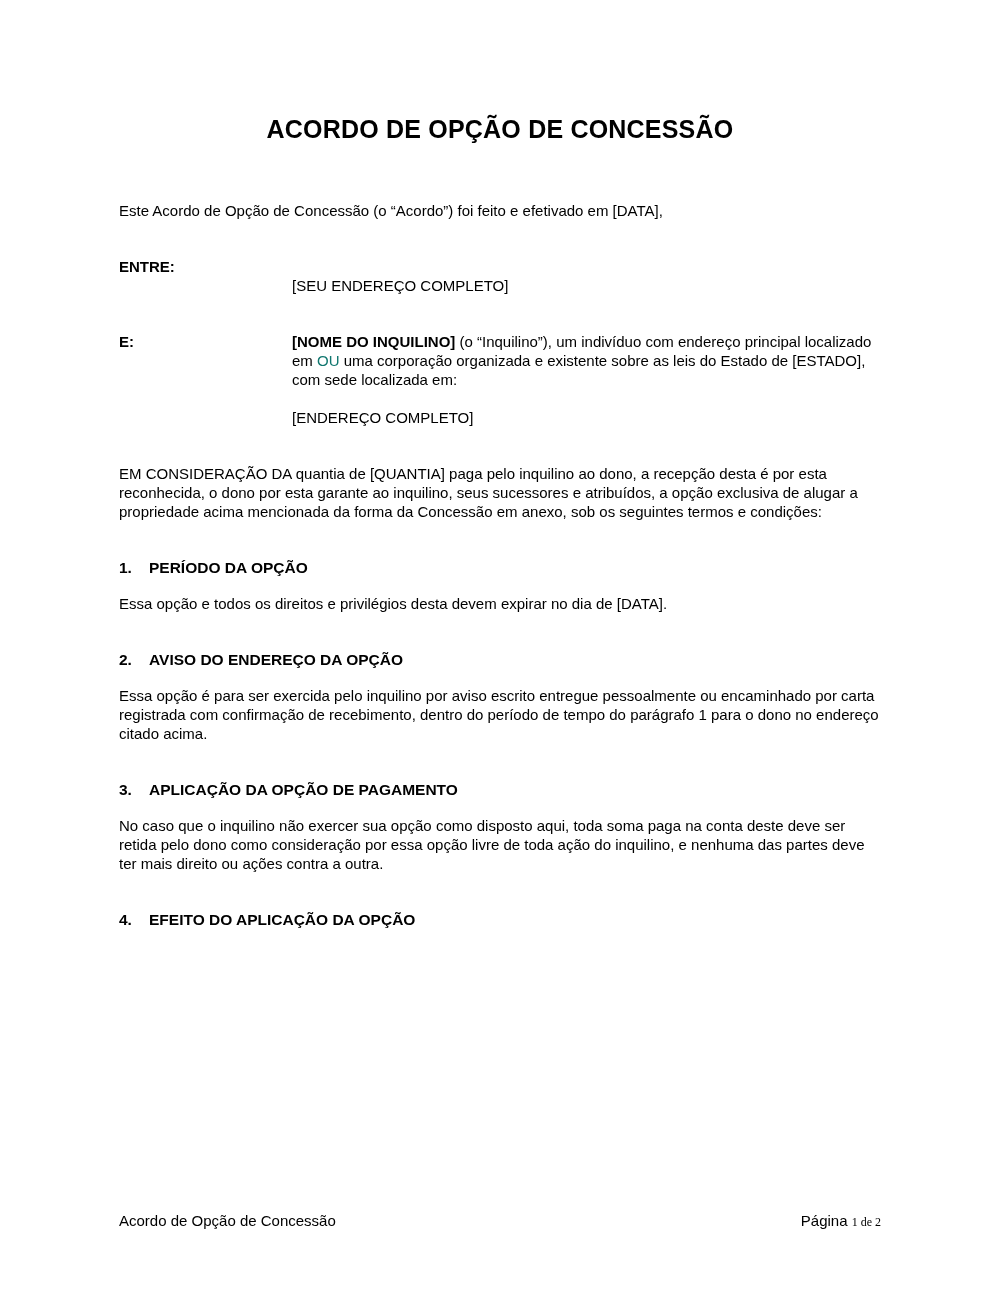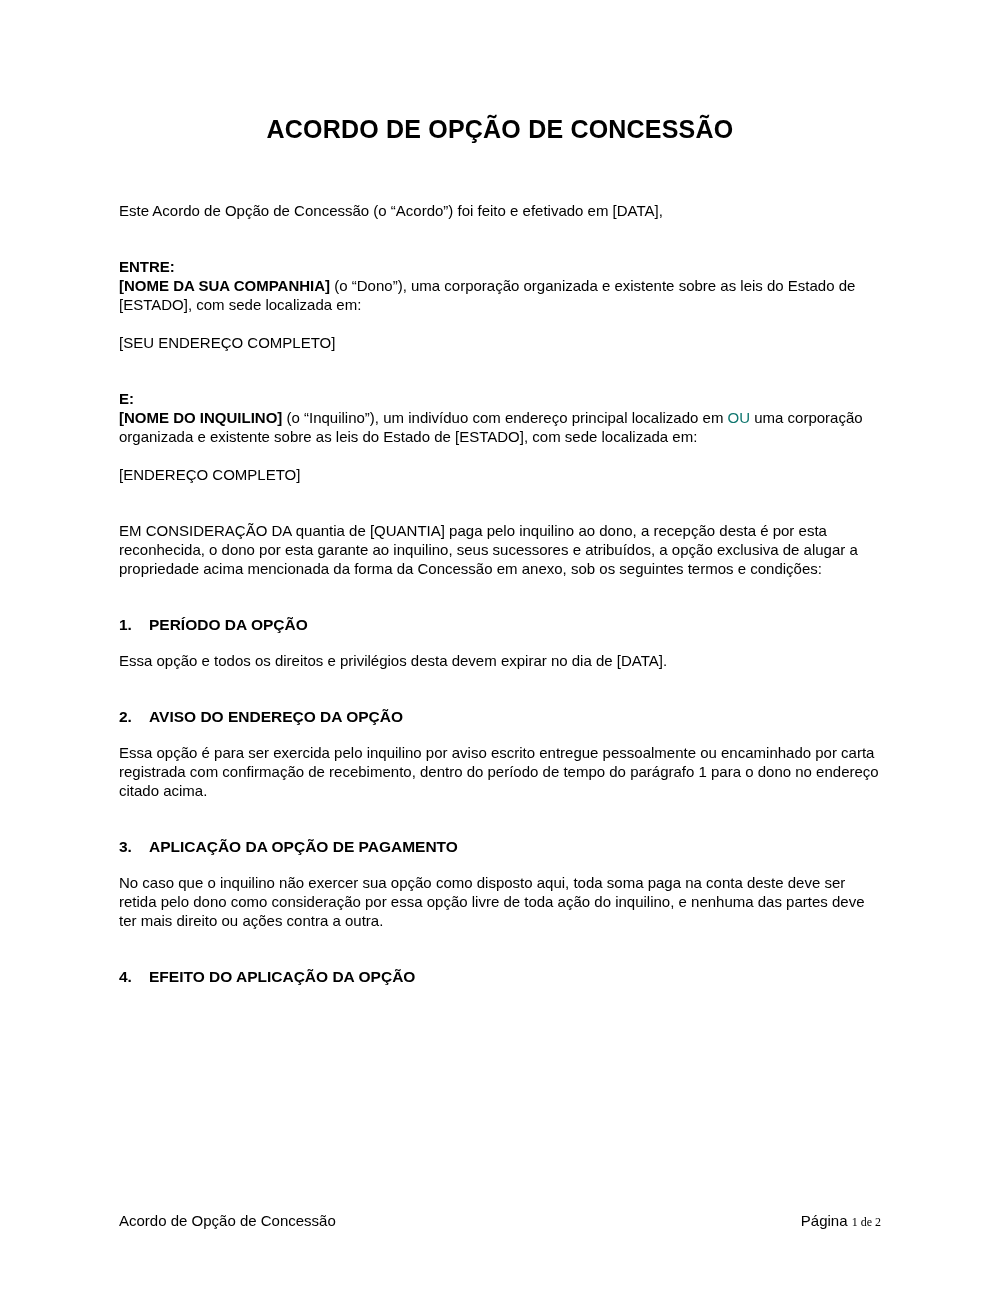--- a/index.html
+++ b/index.html
@@ -30,21 +30,20 @@
     font-weight: bold;
     text-align: center;
     letter-spacing: 0.2px;
   }
   .intro {
     margin: 57px 0 0 0;
   }
   .party {
     display: flex;
     margin-top: 37px;
-    flex-direction: column;
   }
   .party-label {
     width: 173px;
     flex-shrink: 0;
     font-weight: bold;
   }
   .party-content {
     flex: 1;
   }
   .party-content p {
@@ -97,21 +96,20 @@
 
 <div class="page">
 
   <h1 class="doc-title">ACORDO DE OPÇÃO DE CONCESSÃO</h1>
 
   <p class="intro">Este Acordo de Opção de Concessão (o “Acordo”) foi feito e efetivado em [DATA],</p>
 
   <div class="party">
     <div class="party-label">ENTRE:</div>
     <div class="party-content">
-      <p><span class="bold">[NOME DA SUA COMPANHIA]</span><span> (o “Dono”), uma corporação organizada e existente sobre as leis do Estado de [ESTADO], com sede localizada em:</span></p>
       <p class="address">[SEU ENDEREÇO COMPLETO]</p>
     </div>
   </div>
 
   <div class="party">
     <div class="party-label">E:</div>
     <div class="party-content">
       <p><span class="bold">[NOME DO INQUILINO]</span><span> (o “Inquilino”), um indivíduo com endereço principal localizado em </span><span class="highlight">OU</span><span> uma corporação organizada e existente sobre as leis do Estado de [ESTADO], com sede localizada em:</span></p>
       <p class="address">[ENDEREÇO COMPLETO]</p>
     </div>

